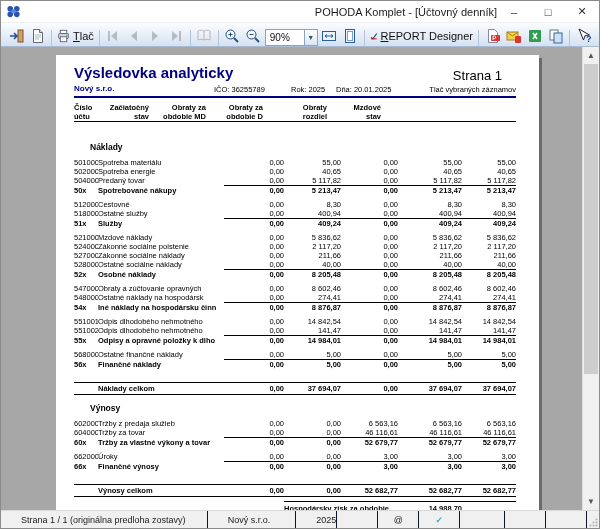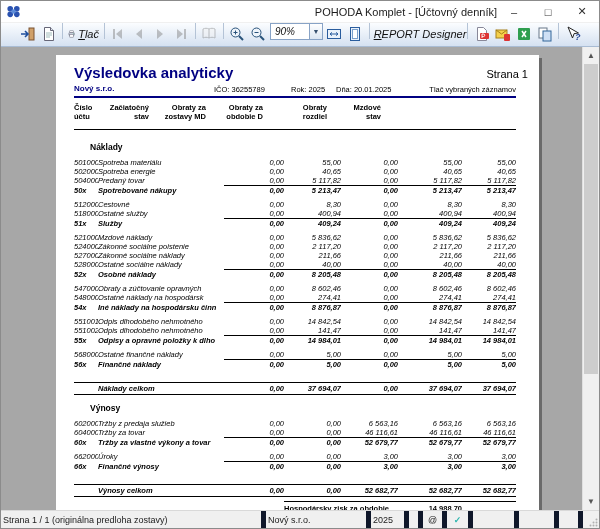--- a/index.html
+++ b/index.html
@@ -8,21 +8,21 @@
     display:flex;flex-direction:column;font-family:"Liberation Sans",sans-serif;overflow:hidden;}
 
   
   .titlebar{flex:0 0 21px;display:flex;align-items:center;background:#fff;padding-left:5px;border-bottom:1px solid #f0f0f0;}
   .app-icon{width:15px;height:15px;flex:0 0 15px;}
   .title-text{font-size:11px;color:#1c1c1c;margin-left:6px;flex:1;white-space:nowrap;text-align:right;}
   .winbtn{width:34px;height:21px;display:flex;align-items:center;justify-content:center;font-size:11px;color:#333;}
 
   
   .toolbar{flex:0 0 24px;background:linear-gradient(#fbfdff,#d5e1f1);border-bottom:1px solid #a9bcd4;
-    display:flex;align-items:flex-start;padding:0 16px;font-style:italic;}
+    display:flex;align-items:flex-end;padding:0 5px;}
   .tbtn{height:21px;min-width:21px;display:flex;align-items:center;justify-content:center;gap:3px;padding:0 2px;border-radius:2px;}
   .tbtn svg{width:16px;height:16px;display:block;}
   .tlabel{font-size:11px;color:#111;white-space:nowrap;display:inline-block;}
   .tlabel::first-letter{text-decoration:underline;}
   .sep{width:1px;height:16px;background:#b4c3d6;margin:0 3px;flex:0 0 1px;}
   .disabled{opacity:.45;filter:grayscale(1);}
   .zoom-combo{display:flex;align-items:center;margin:0 1px;}
   .zoom-field{width:40px;height:17px;background:#fff;border:1px solid #88a3c6;font-size:10px;color:#111;
     display:flex;align-items:center;padding:0 4px;}
   .combo-btn{width:13px;height:17px;border:1px solid #88a3c6;border-left:none;font-size:7px;color:#35506e;
@@ -36,57 +36,57 @@
   
   .vscroll{position:absolute;right:0;top:0;bottom:0;width:17px;background:#f0f0f0;border-left:1px solid #e0e0e0;}
   .varrow{position:absolute;left:0;width:16px;height:17px;display:flex;align-items:center;justify-content:center;
     color:#555;font-size:8px;line-height:8px;}
   .varrow.up{top:0;} .varrow.down{bottom:0;}
   .vthumb{position:absolute;left:1px;width:14px;top:17px;height:310px;background:#cdcdcd;}
 
   
   .rpt{position:relative;width:100%;height:100%;color:#000;}
   .rpt-title{position:absolute;left:18px;top:9px;font-size:15px;font-weight:bold;color:#000082;}
-  .strana{position:absolute;right:11px;top:13px;font-size:11px;text-align:right;}
+  .strana{position:absolute;right:37px;top:13px;font-size:13px;text-align:right;}
   .company{position:absolute;left:18px;top:29px;font-size:8px;font-weight:bold;color:#000082;}
   .m-ico{position:absolute;left:158px;top:30px;font-size:7.5px;}
   .m-rok{position:absolute;left:235px;top:30px;font-size:7.5px;}
   .m-dna{position:absolute;left:280px;top:30px;font-size:7.5px;}
   .sel{position:absolute;right:23px;top:30px;font-size:7.5px;}
   .navyrule{position:absolute;left:18px;right:23px;top:41px;height:2px;background:#000082;}
 
   .cols{position:absolute;left:18px;right:23px;top:48px;display:flex;font-size:7.5px;font-weight:bold;
-    padding-bottom:8px;border-bottom:1.5px solid #000;}
+    padding-bottom:0;border-bottom:1.5px solid #000;}
   .hc{display:flex;flex-direction:column;justify-content:space-between;}
   .hc span{display:block;height:9px;line-height:9px;white-space:nowrap;}
   .hc.mid{justify-content:center;}
 
   .tablebody{position:absolute;left:18px;right:23px;top:79px;}
   .section-title{font-size:8.5px;font-weight:bold;line-height:10px;margin:8px 16px 6px;}
-  .trow{display:flex;height:9px;line-height:9px;font-size:7.5px;font-style:italic;}
+  .trow{display:flex;height:9px;line-height:9px;font-size:7.5px;}
   .block{margin-bottom:5px;}
   .cell{white-space:nowrap;overflow:hidden;}
   .c1{width:24px;} .c2{width:135px;} .c3{width:51px;} .c4{width:57px;} .c5{width:57px;} .c6{width:64px;} .c7{width:54px;}
   .num{text-align:right;}
   .trow.subtotal{font-weight:bold;position:relative;margin-top:1px;}
   .trow.subtotal::before{content:"";position:absolute;left:150px;right:0;top:-1px;height:1px;background:#000;}
   .trow.total{font-weight:bold;height:13px;line-height:12px;border-top:1px solid #000;border-bottom:1px solid #000;
     margin:13px 0 4px;}
 
   .result{margin-left:210px;width:232px;margin-top:3px;border-top:1px solid #000;border-bottom:1px solid #000;
     padding:2px 0;font-size:7.5px;font-weight:bold;}
   .result-row{display:flex;height:10px;line-height:10px;}
   .r-label{flex:1;white-space:nowrap;}
   .r-val{width:46px;text-align:right;}
   .r-spacer{width:54px;}
 
   
   .statusbar{flex:0 0 18px;background:#f0f0f0;border-top:1px solid #d9d9d9;display:flex;align-items:stretch;
     font-size:9px;color:#222;}
-  .scell{display:flex;align-items:center;padding:0 2px;border-right:5px solid #0f172a;white-space:nowrap;overflow:hidden;}
+  .scell{display:flex;align-items:center;padding:0 20px;border-right:1px solid #0f172a;white-space:nowrap;overflow:hidden;}
   .grip{width:16px;display:flex;align-items:flex-end;justify-content:flex-end;border-right:none;padding:0 1px 1px 0;}
   .check{color:#2ab5ad;font-weight:bold;}
 </style>
 </head>
 <body>
 
 <div class="window">
 
   <div class="titlebar">
     <svg class="app-icon" viewBox="0 0 16 16">
@@ -247,21 +247,21 @@
           <div class="hc c1">
             <span>Číslo</span>
               <span>účtu</span>
           </div>
           <div class="hc c3 num">
             <span>Začiatočný</span>
               <span>stav</span>
           </div>
           <div class="hc c4 num">
             <span>Obraty za</span>
-              <span>zostavy MD</span>
+              <span>obdobie MD</span>
           </div>
           <div class="hc c5 num">
             <span>Obraty za</span>
               <span>obdobie D</span>
           </div>
           <div class="hc c6 num">
             <span>Obraty</span>
               <span>rozdiel</span>
           </div>
           <div class="hc c7 num">

